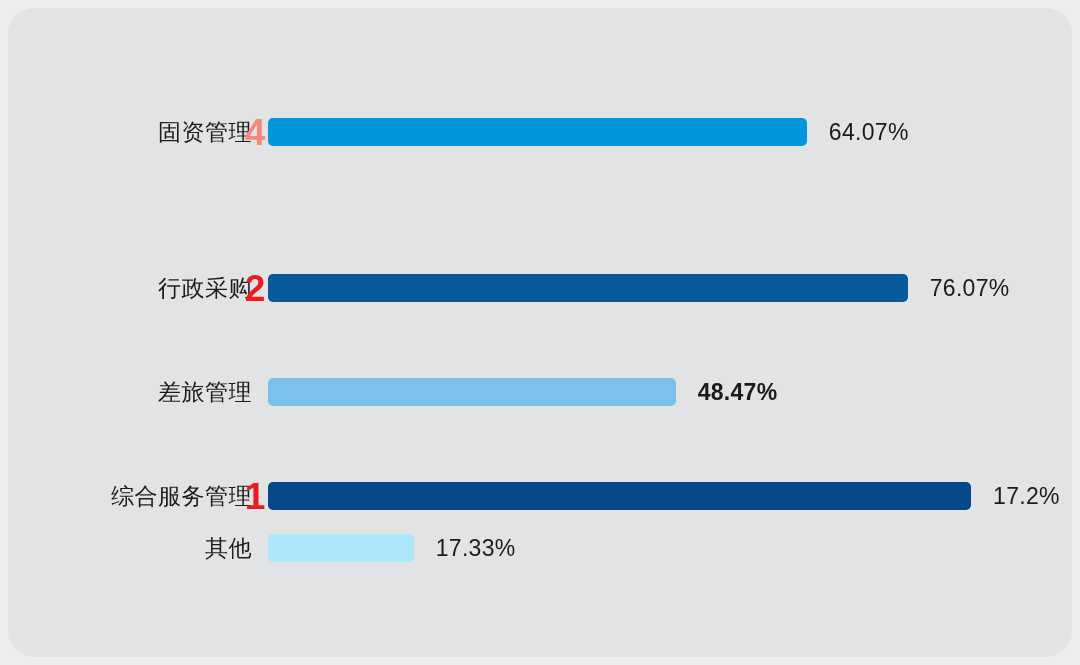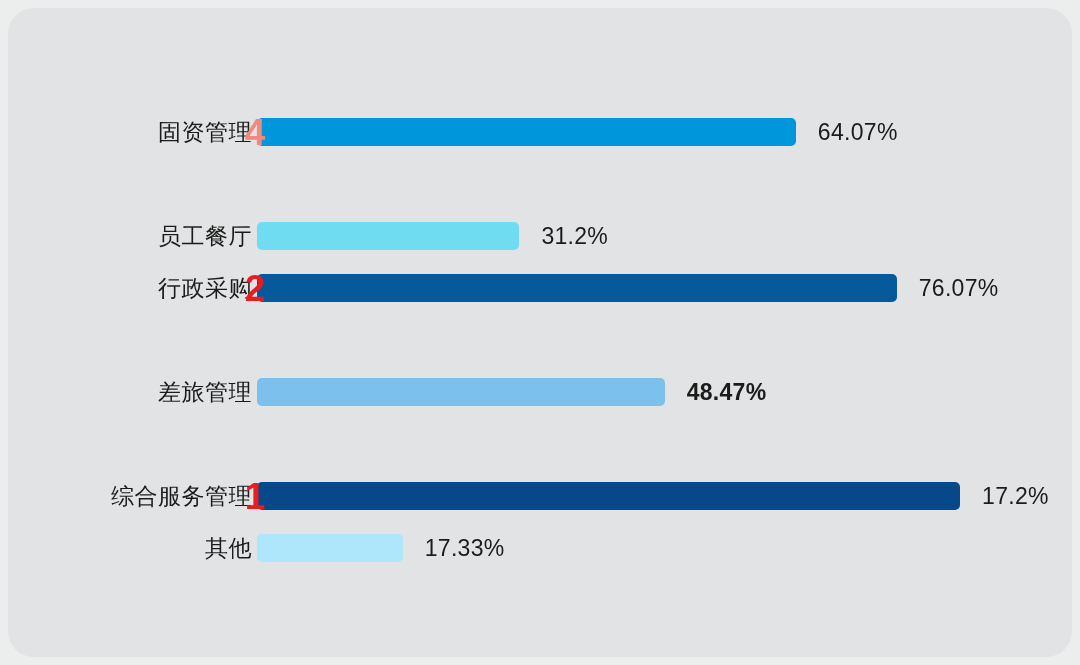--- a/index.html
+++ b/index.html
@@ -62,21 +62,21 @@
     font-size: 37px;
     font-weight: bold;
     line-height: 1;
     font-family: "Liberation Sans", "DejaVu Sans", sans-serif;
     z-index: 3;
     pointer-events: none;
   }
 
   .bar-track {
     position: absolute;
-    left: 249px;
+    left: 260px;
     height: 100%;
     display: flex;
     align-items: center;
   }
 
   .bar-fill {
     height: 28px;
     border-radius: 5px;
     position: relative;
     z-index: 2;
@@ -95,27 +95,20 @@
 <body>
 
 <div id="chart-card">
   <div id="plot-area">
       <div class="bar-row" style="top: 98px;">
         <div class="row-label">固资管理</div>
         <div class="rank-badge" style="color: rgb(242, 137, 126);">4</div>
         <div class="bar-track">
           <div class="bar-fill" style="width: 538.829px; background: rgb(0, 150, 220);"></div>
           <div class="bar-value" style="left: 560.829px;">64.07%</div>
-        </div>
-      </div>
-      <div class="bar-row" style="top: 202px;">
-        <div class="row-label">员工餐厅</div>
-        <div class="bar-track">
-          <div class="bar-fill" style="width: 262.392px; background: rgb(111, 220, 242);"></div>
-          <div class="bar-value" style="left: 284.392px;">31.2%</div>
         </div>
       </div>
       <div class="bar-row" style="top: 254px;">
         <div class="row-label">行政采购</div>
         <div class="rank-badge" style="color: rgb(232, 28, 33);">2</div>
         <div class="bar-track">
           <div class="bar-fill" style="width: 639.749px; background: rgb(6, 90, 156);"></div>
           <div class="bar-value" style="left: 661.749px;">76.07%</div>
         </div>
       </div>

